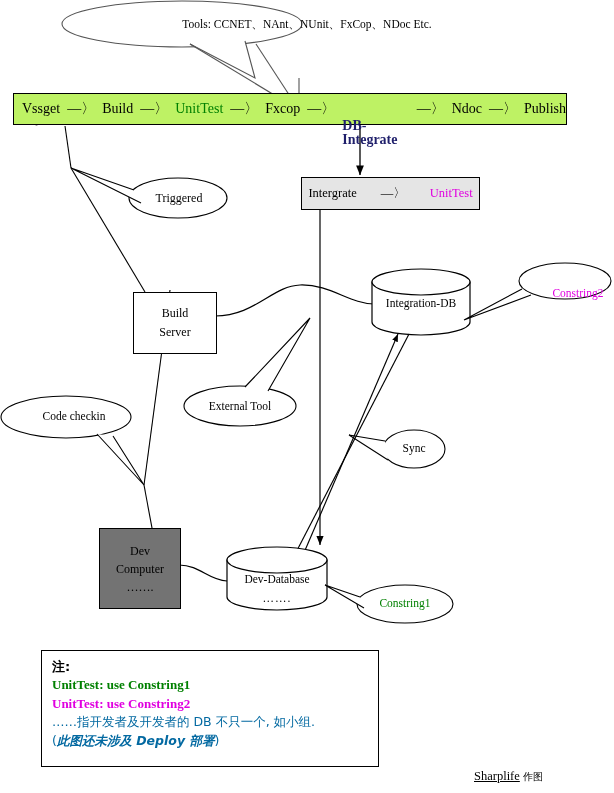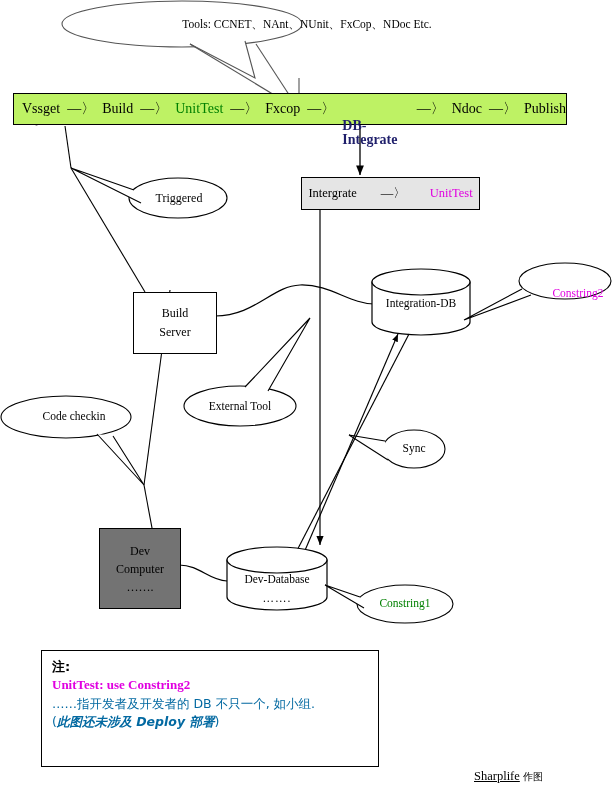--- a/index.html
+++ b/index.html
@@ -290,20 +290,21 @@
   <div>…….</div>
 </div>
 
 <div class="lbl ctr" id="devdb-text">Dev-Database</div>
 <div class="lbl ctr" id="devdb-dots">…….</div>
 
 <div class="lbl ctr" id="constring1-text">Constring1</div>
 
 <div id="notes-box">
   <div><span class="note-title">注:</span></div>
+  <div><span class="note-g">UnitTest: use Constring1</span></div>
   <div><span class="note-m">UnitTest: use Constring2</span></div>
   <div><span class="note-cjk">……指开发者及开发者的 DB 不只一个, 如小组.</span></div>
   <div><span class="note-cjk">(</span><span class="note-cjk note-ital">此图还未涉及 Deploy 部署</span><span class="note-cjk">)</span></div>
 </div>
 
 <div id="signature">
   <span id="sig-name">Sharplife</span>
   <span id="sig-cjk">作图</span>
 </div>
 

